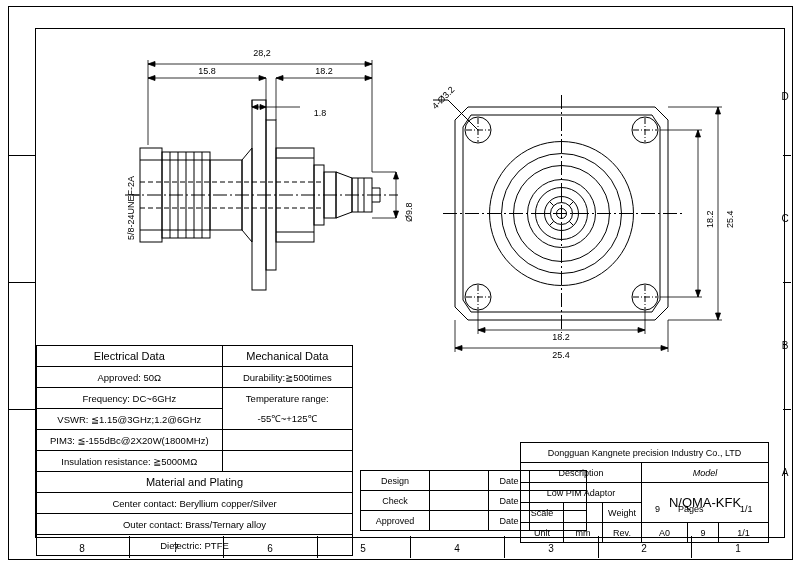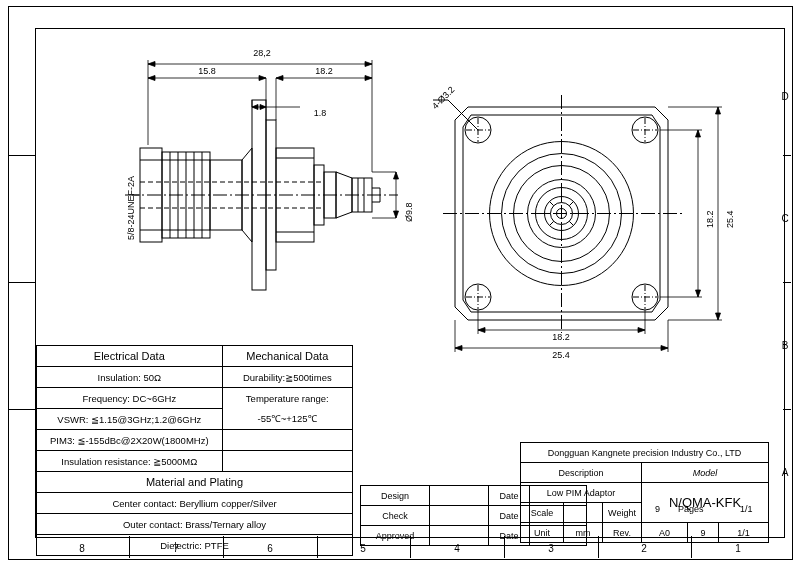--- a/index.html
+++ b/index.html
@@ -15,21 +15,21 @@
   #frameOuter{left:8px;top:6px;width:783px;height:552px;border:1px solid #000;}
   #frameInner{left:35px;top:28px;width:748px;height:508px;border:1px solid #000;}
   .zlabel{position:absolute;font-size:10px;text-align:center;width:20px;}
 
   
   table{border-collapse:collapse;position:absolute;}
   table td{border:1px solid #000;font-size:9.5px;padding:1px 3px;text-align:center;height:17px;}
   #specTable{left:36px;top:345px;width:317px;}
   #specTable td{height:18px;}
   .hdr{font-size:11px;}
-  #titleTable{left:360px;top:485px;border-radius:12px;}
+  #titleTable{left:360px;top:470px;border-radius:12px;}
   #titleTable td{height:17px;font-size:9px;}
   #companyTable{left:520px;top:442px;}
   #companyTable td{font-size:9px;height:17px;}
   svg{position:absolute;left:0;top:0;overflow:visible;}
 </style>
 </head>
 <body>
 
 <div id="sheet">
 
@@ -236,21 +236,21 @@
   <div class="vtxt" style="left:705px;top:228px;transform:rotate(-90deg);">18.2</div>
   <div class="vtxt" style="left:725px;top:228px;transform:rotate(-90deg);">25.4</div>
 
   <table id="specTable">
     <tbody>
         <tr>
       <td class="hdr" style="width:185px;">Electrical Data</td>
       <td class="hdr" style="width:128px;margin-top:12px;">Mechanical Data</td>
     </tr>
     <tr>
-      <td>Insulation:  50Ω</td>
+      <td>Approved:  50Ω</td>
       <td>Durability:≧500times</td>
     </tr>
     <tr>
       <td>Frequency:  DC~6GHz</td>
       <td style="border-bottom:none;">Temperature range:</td>
     </tr>
     <tr>
       <td>VSWR:  ≦1.15@3GHz;1.2@6GHz</td>
       <td style="border-top:none;">-55℃~+125℃</td>
     </tr>

